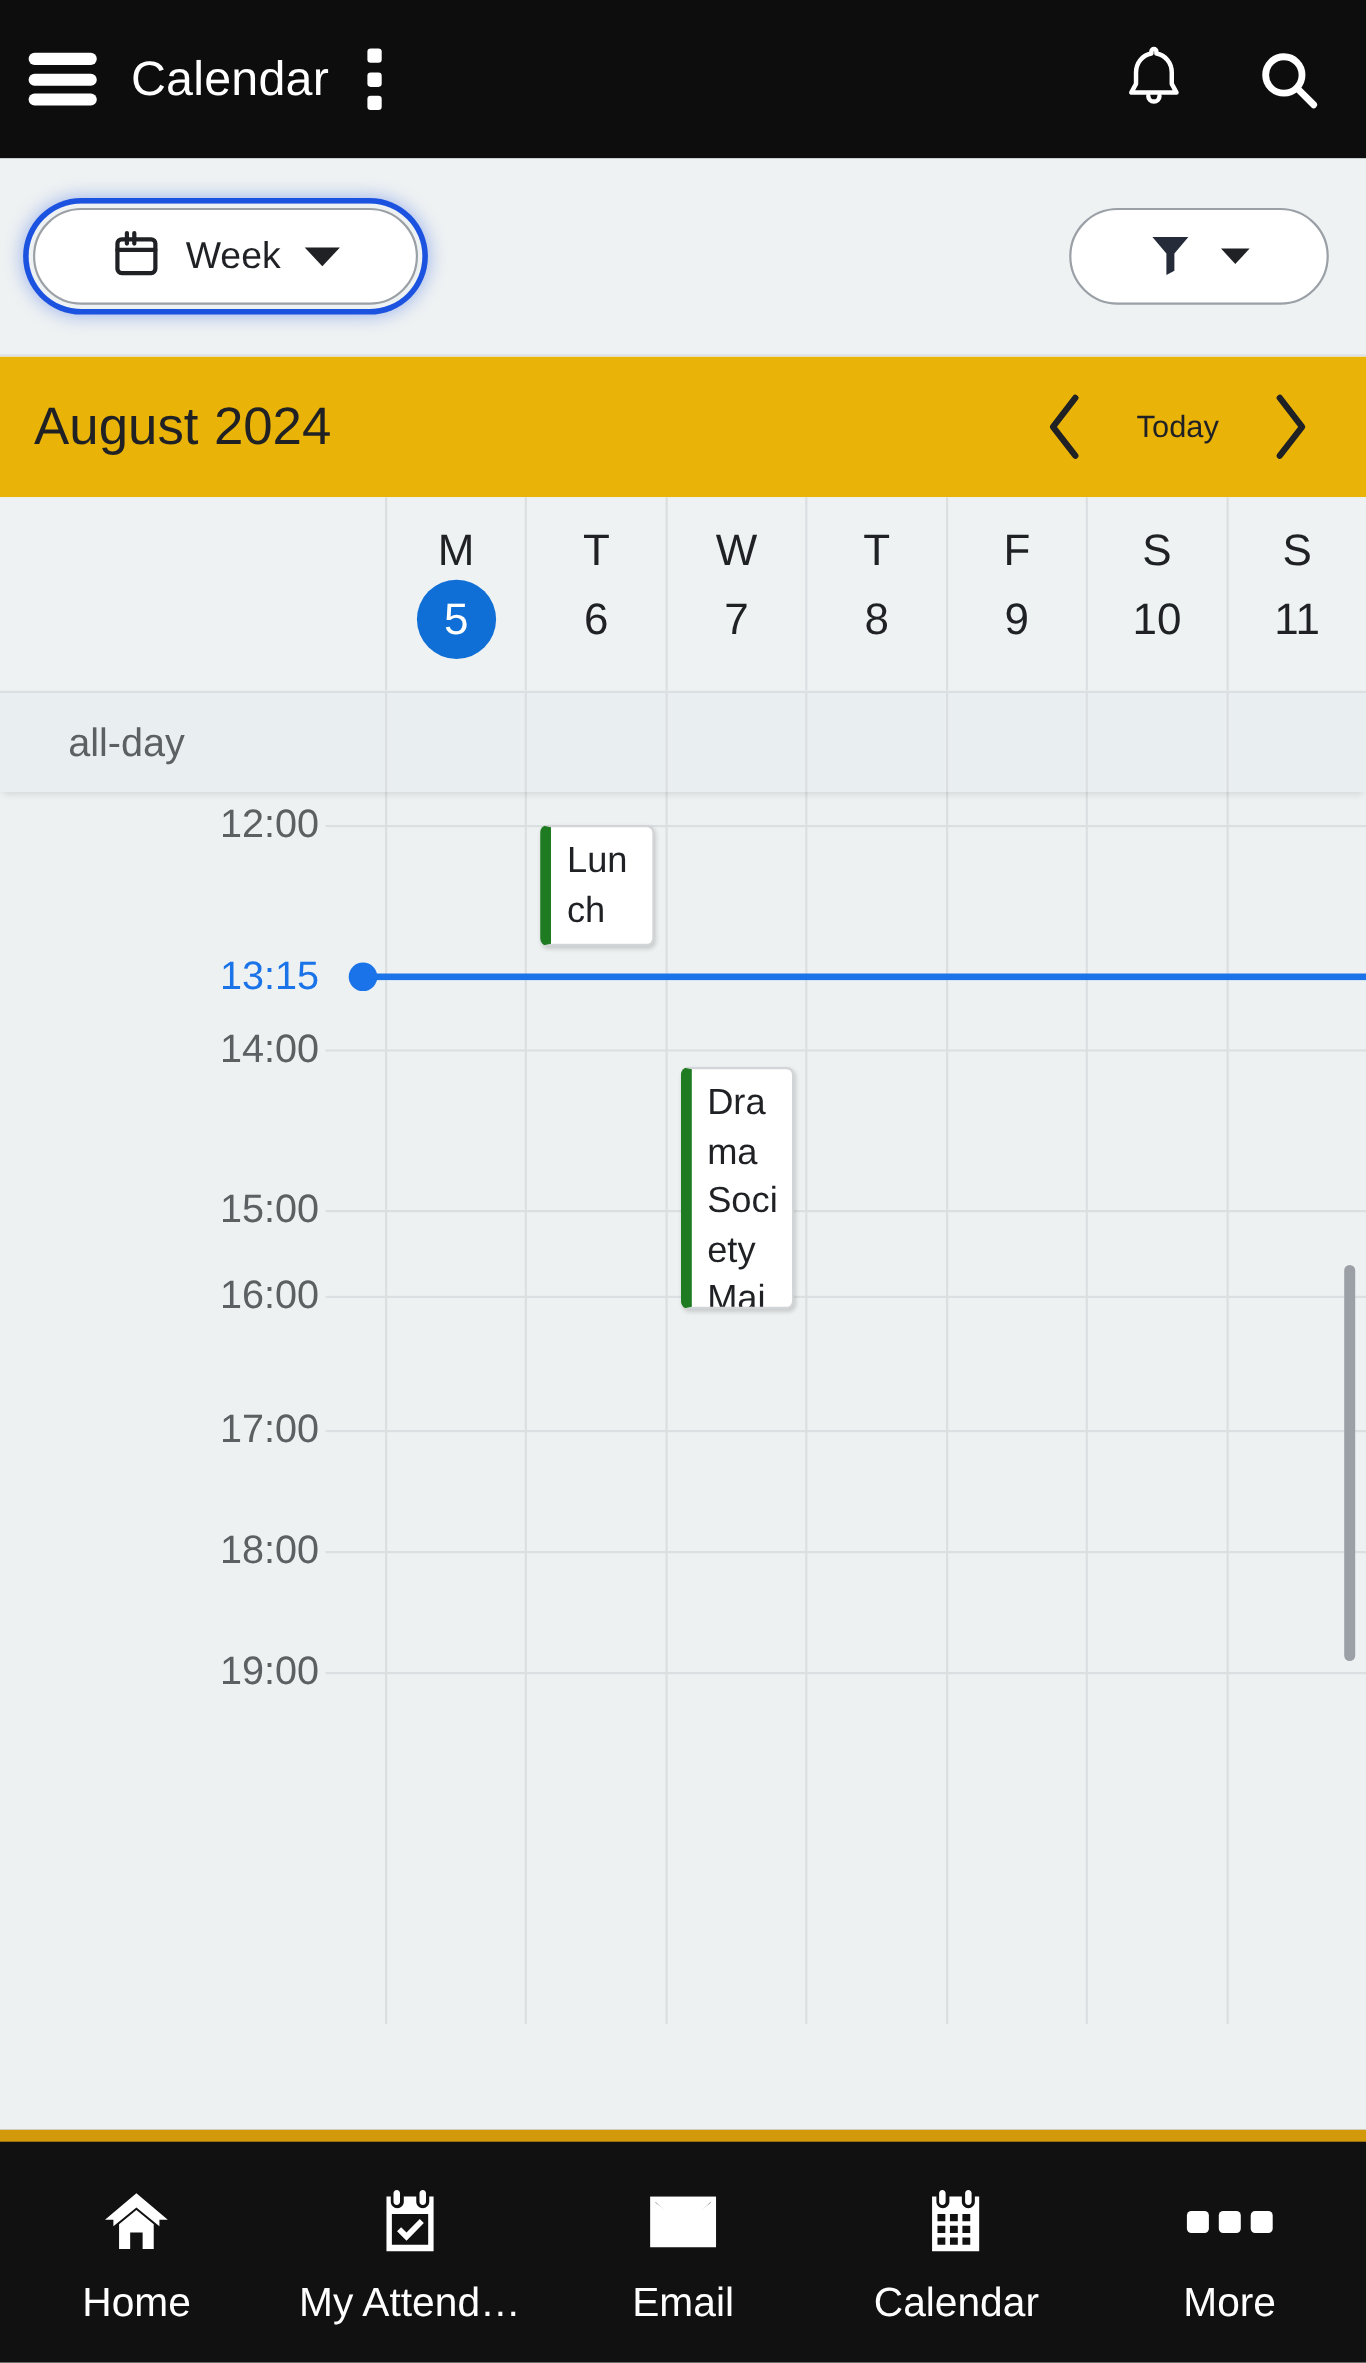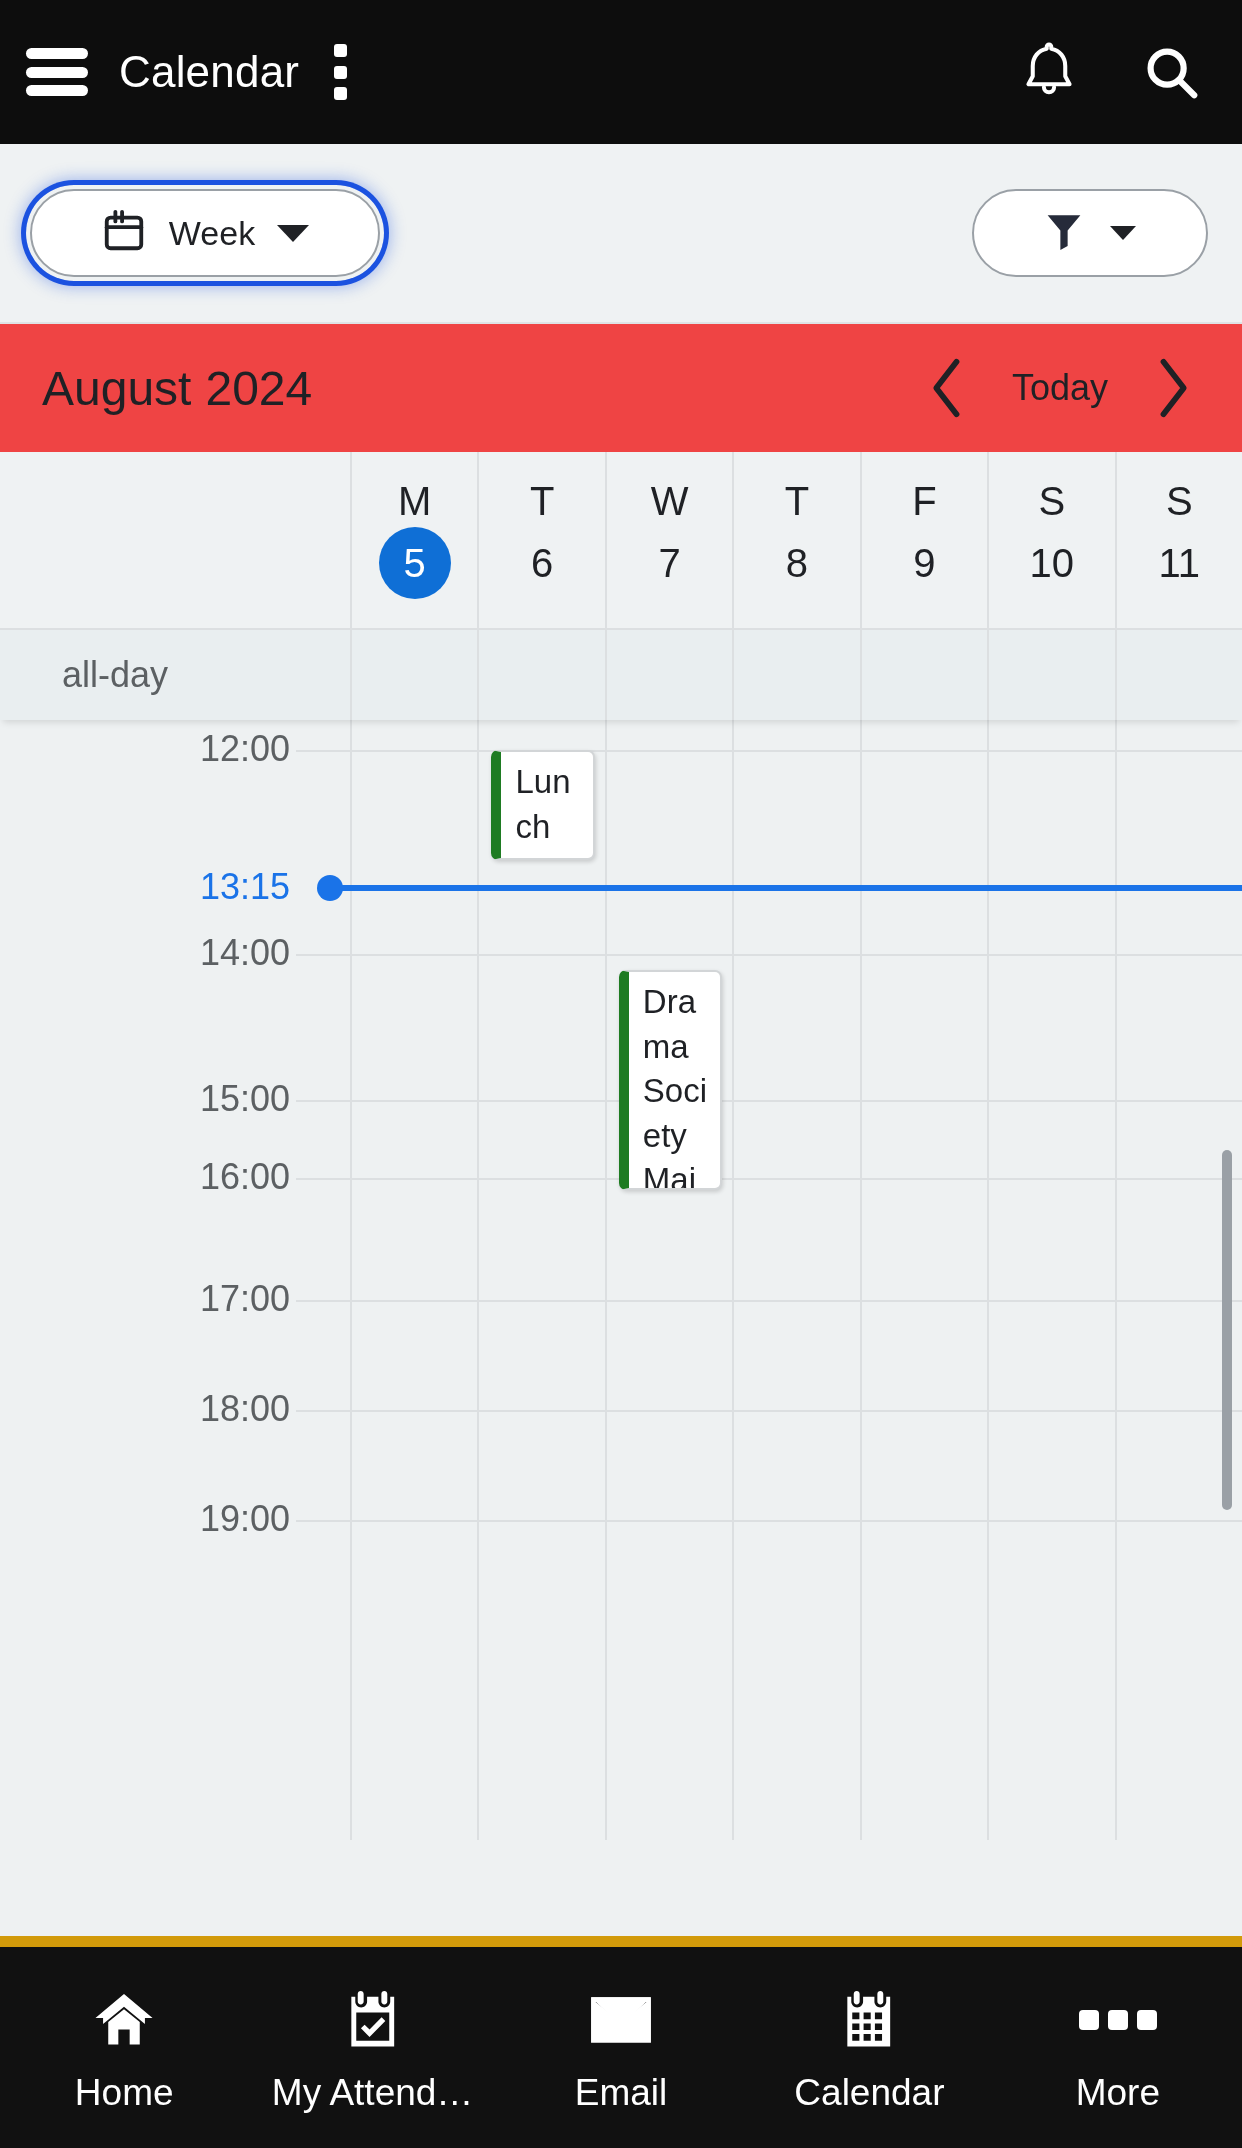--- a/index.html
+++ b/index.html
@@ -144,42 +144,42 @@
     gap: 26px;
     cursor: pointer;
   }
 
   
   .month-row {
     height: 128px;
     flex: 0 0 128px;
     display: flex;
     align-items: center;
-    padding: 0 34px 0 42px;
-    background: #ef4444;
+    padding: 0 34px 0 31px;
+    background: #eab308;
   }
   .month-title {
     font-size: 48px;
     color: #1f2125;
     font-weight: 400;
     white-space: nowrap;
   }
   .month-title .yr { margin-left: 14px; }
   .month-spacer { flex: 1 1 auto; }
   .nav-chevron {
     width: 70px;
     height: 70px;
     display: flex;
     align-items: center;
     justify-content: center;
     cursor: pointer;
     flex: 0 0 auto;
   }
   .today-btn {
-    font-size: 36px;
+    font-size: 28px;
     color: #1f2125;
     padding: 0 30px;
     cursor: pointer;
     white-space: nowrap;
   }
 
   
   .gutter { width: 350px; flex: 0 0 350px; }
   .daycols { flex: 1 1 auto; display: flex; }
   .daycol { flex: 1 1 0; border-left: 2px solid #dcdfe1; }

